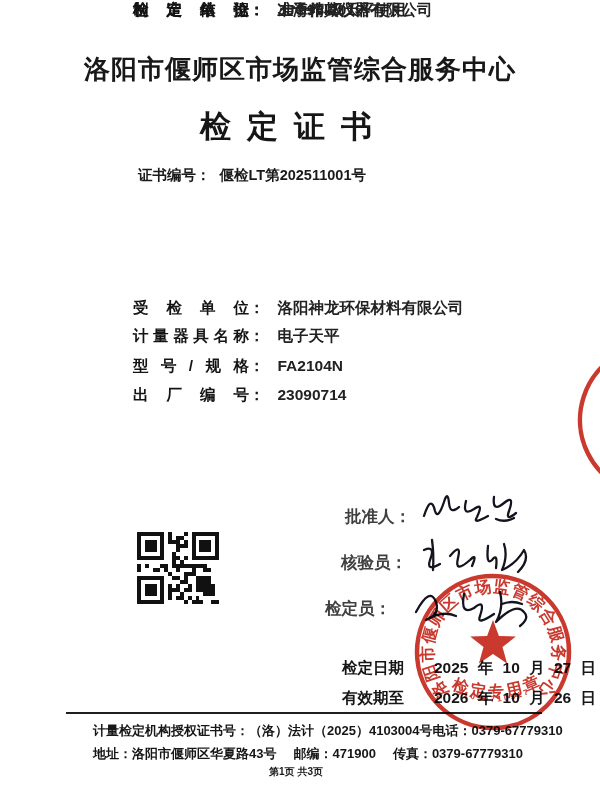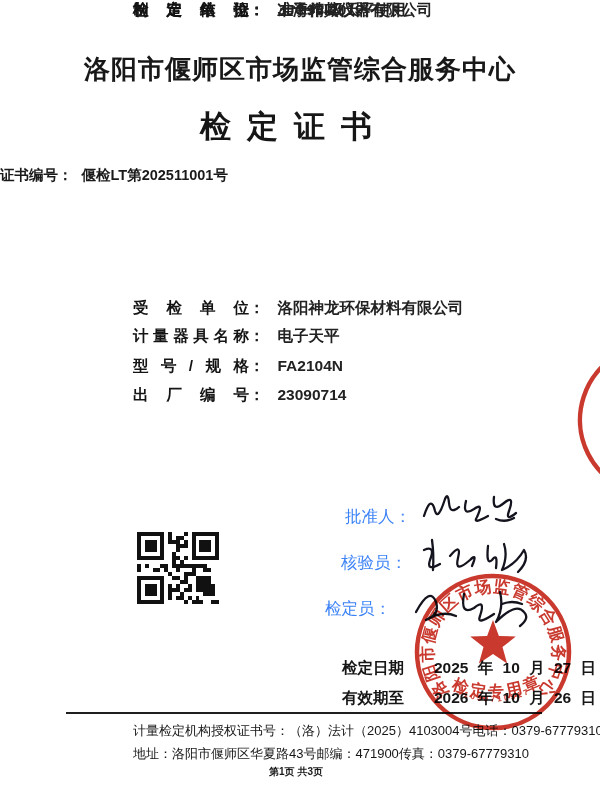--- a/index.html
+++ b/index.html
@@ -13,57 +13,57 @@
   .org-title{
     position:absolute;top:52px;left:0;width:600px;text-align:center;
     font-size:26px;font-weight:700;letter-spacing:1px;color:#181818;
   }
   .cert-title{
     position:absolute;top:106px;left:0;width:572px;text-align:center;
     font-size:31px;font-weight:700;letter-spacing:16px;padding-left:16px;
     box-sizing:border-box;color:#161616;
   }
   .cert-no{
-    position:absolute;top:166px;left:0;width:504px;
+    position:absolute;top:166px;left:0;width:504px;text-align:center;
     font-size:14.5px;font-weight:700;color:#1a1a1a;
   }
   .cert-no .val{margin-left:9px;font-weight:600;}
   
   .field-row{position:absolute;left:133px;white-space:nowrap;font-size:15.5px;line-height:20px;}
   .field-row:nth-of-type(1){top:218px}
   .field-row:nth-of-type(2){top:243px}
   .field-row:nth-of-type(3){top:273px}
   .field-row:nth-of-type(4){top:298px}
   .field-row:nth-of-type(5){top:326px}
   .field-row:nth-of-type(6){top:356px}
   .field-row:nth-of-type(7){top:385px}
   .flabel{display:inline-flex;justify-content:space-between;width:116px;font-weight:700;color:#141414;}
   .fcolon{font-weight:700;}
   .fvalue{margin-left:13px;font-weight:600;color:#222;}
   
-  .sig-label{position:absolute;font-size:16.5px;font-weight:400;line-height:22px;color:#3b82f6;}
+  .sig-label{position:absolute;font-size:16.5px;font-weight:700;line-height:22px;color:#404040;}
   .sig-label.s1{top:505px;left:345px}
   .sig-label.s2{top:551px;left:341px}
   .sig-label.s3{top:597px;left:325px}
   .sig-svg{position:absolute;}
   .sig-svg.g1{top:488px;left:420px}
   .sig-svg.g2{top:534px;left:418px}
   .sig-svg.g3{top:580px;left:412px}
   .sig-svg path{fill:none;stroke:#14141f;stroke-width:2.3;stroke-linecap:round;stroke-linejoin:round;}
   
   .qr{position:absolute;top:532px;left:137px;}
   
   .date-row{position:absolute;white-space:nowrap;font-size:15.5px;font-weight:700;line-height:20px;color:#161616;}
   .date-row.d1{top:658px;left:342px}
   .date-row.d2{top:688px;left:342px}
   .date-row .dval{margin-left:30px;font-weight:700;word-spacing:5px;}
   
   .divider{position:absolute;top:712px;left:66px;width:476px;height:2px;background:#1f1f1f;}
-  .foot-line{position:absolute;left:93px;width:430px;display:flex;justify-content:flex-start;
-    font-size:13px;font-weight:400;white-space:nowrap;color:#161616;margin-left:40px;}
+  .foot-line{position:absolute;left:93px;width:430px;display:flex;justify-content:space-between;
+    font-size:13px;font-weight:700;white-space:nowrap;color:#161616;}
   .foot-line.f1{top:722px}
   .foot-line.f2{top:745px}
   .page-info{position:absolute;top:765px;left:0;width:592px;text-align:center;
     font-size:10px;font-weight:700;color:#181818;}
   
   .stamp{position:absolute;mix-blend-mode:multiply;opacity:.92;}
   .stamp.main{top:572px;left:411px;}
   .stamp.edge{top:330px;left:540px;}
   .stamp text{font-family:"Liberation Sans","DejaVu Sans",sans-serif;font-weight:700;}
 </style>

